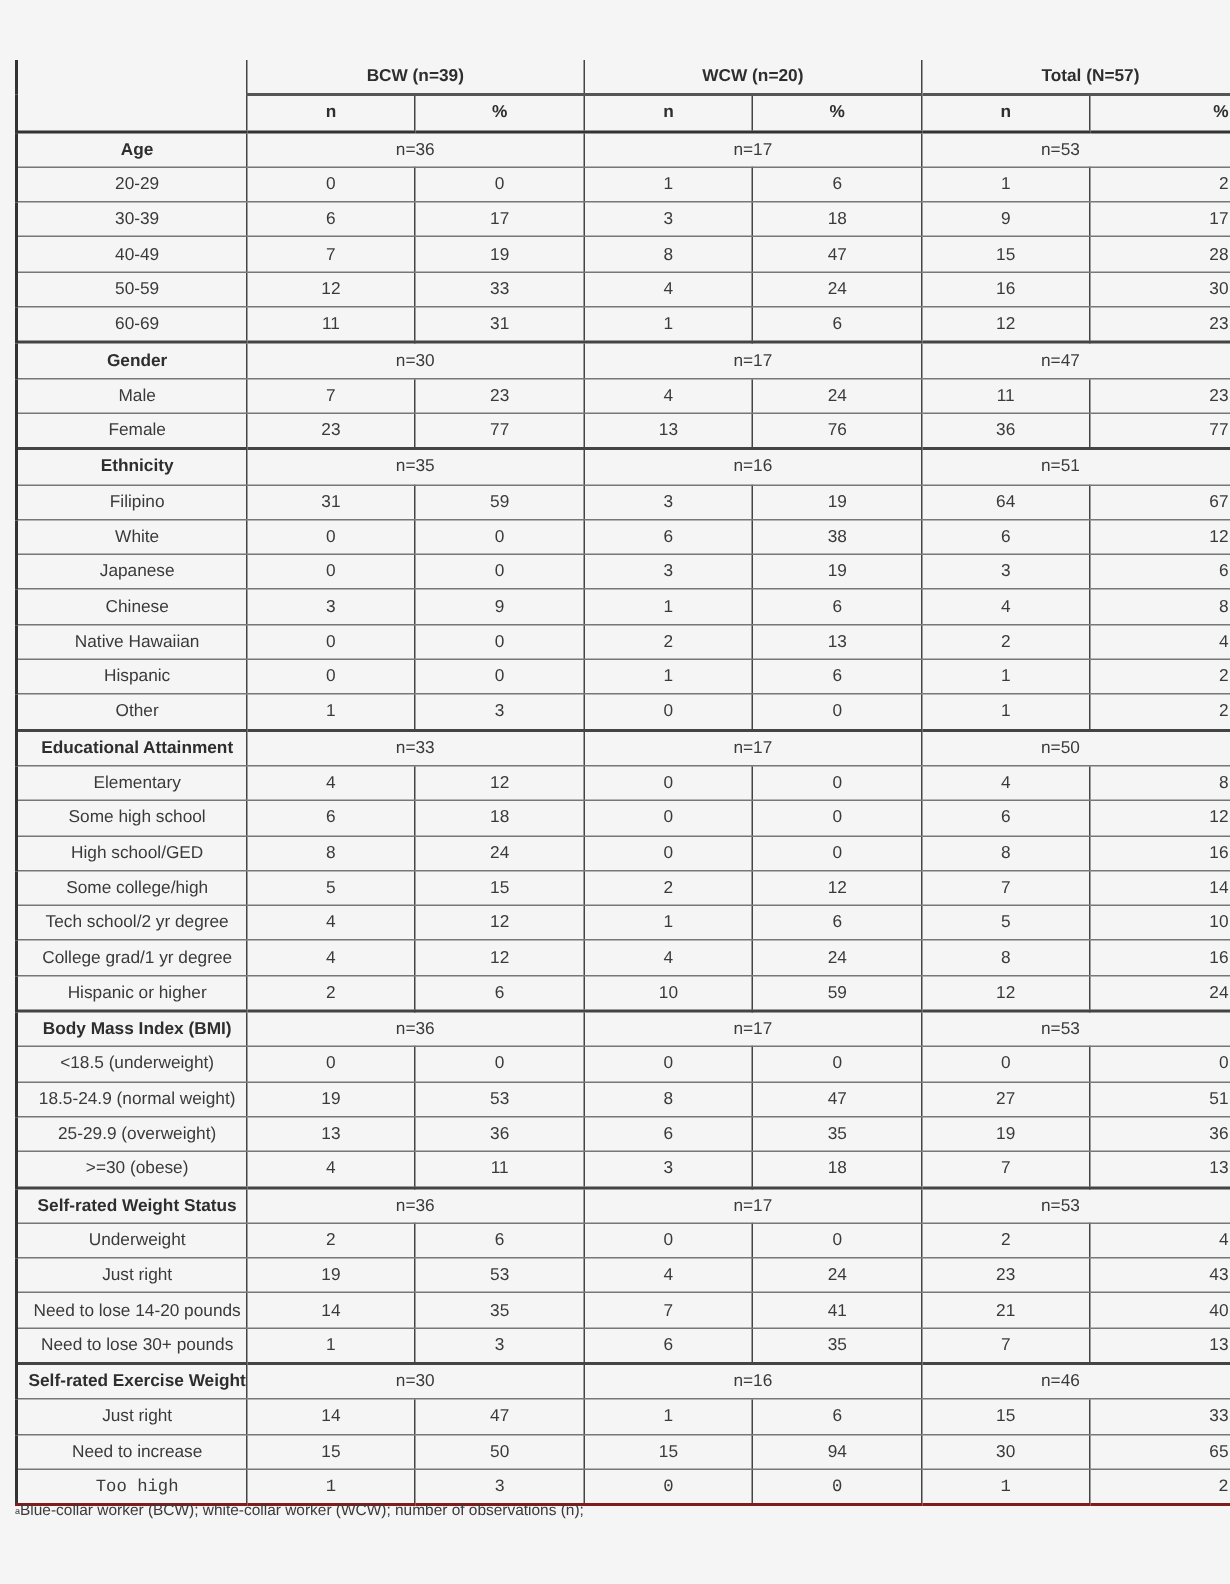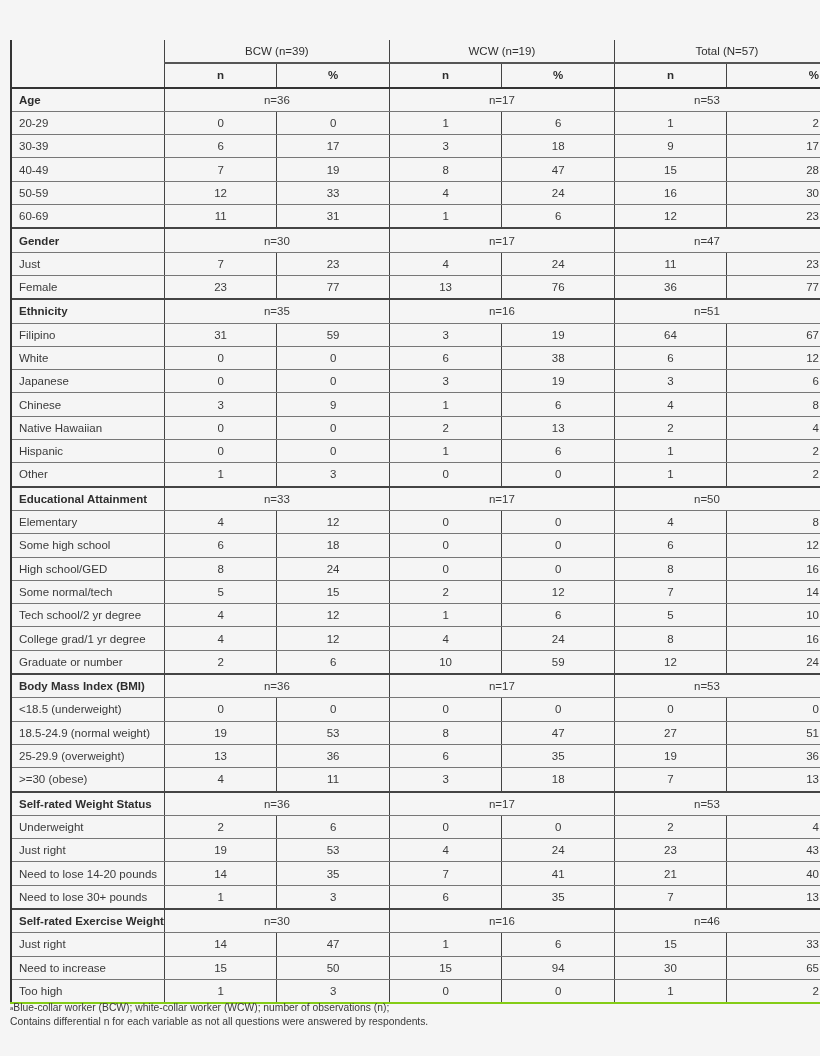--- a/index.html
+++ b/index.html
@@ -25,31 +25,31 @@
   td, th {
     height: 22.3px; padding: 0;
     border-bottom: 1.3px solid #777;
     border-right: 1.6px solid #444;
     text-align: center;
     vertical-align: middle;
     white-space: nowrap;
     overflow: hidden;
   }
   td.label {
-    text-align: left; padding-left: 7px;
+    text-align: center; padding-left: 7px;
     border-left: 2px solid #333;
   }
   th.empty-head { border-left: 2px solid #333; border-bottom: 2px solid #333; }
-  th.group-head { font-weight: normal; color: #2e2e2e; border-bottom: 2px solid #555; border-top: none; }
+  th.group-head { font-weight: bold; color: #2e2e2e; border-bottom: 2px solid #555; border-top: none; }
   th.sub-head { font-weight: bold; color: #2e2e2e; border-bottom: 2px solid #333; }
   tr.section td { border-top: 2px solid #444; }
   tr.section td.label { font-weight: bold; color: #2e2e2e; }
   td.pct-total { text-align: right; padding-right: 20px; }
   th.pct-total { text-align: right; padding-right: 20px; }
-  tr.last td { border-bottom: 2px solid #84cc16; }
+  tr.last td { border-bottom: 2px solid #7f1d1d; font-family: Liberation Mono, monospace; }
   .footnote {
     position: absolute; left: 10px; top: 1001px;
     font-size: 10.3px; line-height: 13.5px; color: #3a3a3a;
   }
   .footnote sup { font-size: 6px; vertical-align: top; position: relative; top: 1px; }
 </style>
 </head>
 <body>
 
 <div class="wrap">
@@ -60,21 +60,21 @@
         <col class="c-p">
         <col class="c-n">
         <col class="c-p">
         <col class="c-n">
         <col class="c-p">
     </colgroup>
     <thead id="thead">
         <tr>
           <th class="empty-head" rowspan="2"></th>
           <th class="group-head" colspan="2">BCW (n=39)</th>
-          <th class="group-head" colspan="2">WCW (n=19)</th>
+          <th class="group-head" colspan="2">WCW (n=20)</th>
           <th class="group-head" colspan="2">Total (N=57)</th>
         </tr>
         <tr>
           <th class="sub-head">n</th>
           <th class="sub-head">%</th>
           <th class="sub-head">n</th>
           <th class="sub-head">%</th>
           <th class="sub-head">n</th>
           <th class="sub-head pct-total">%</th>
         </tr>
@@ -131,21 +131,21 @@
           <td class="">12</td>
           <td class="pct-total">23</td>
         </tr>
         <tr class="section">
           <td class="label">Gender</td>
           <td colspan="2">n=30</td>
           <td colspan="2">n=17</td>
           <td colspan="2" style="padding-right: 40px;">n=47</td>
         </tr>
         <tr class="">
-          <td class="label">Just</td>
+          <td class="label">Male</td>
           <td class="">7</td>
           <td class="">23</td>
           <td class="">4</td>
           <td class="">24</td>
           <td class="">11</td>
           <td class="pct-total">23</td>
         </tr>
         <tr class="">
           <td class="label">Female</td>
           <td class="">23</td>
@@ -251,21 +251,21 @@
         <tr class="">
           <td class="label">High school/GED</td>
           <td class="">8</td>
           <td class="">24</td>
           <td class="">0</td>
           <td class="">0</td>
           <td class="">8</td>
           <td class="pct-total">16</td>
         </tr>
         <tr class="">
-          <td class="label">Some normal/tech</td>
+          <td class="label">Some college/high</td>
           <td class="">5</td>
           <td class="">15</td>
           <td class="">2</td>
           <td class="">12</td>
           <td class="">7</td>
           <td class="pct-total">14</td>
         </tr>
         <tr class="">
           <td class="label">Tech school/2 yr degree</td>
           <td class="">4</td>
@@ -278,21 +278,21 @@
         <tr class="">
           <td class="label">College grad/1 yr degree</td>
           <td class="">4</td>
           <td class="">12</td>
           <td class="">4</td>
           <td class="">24</td>
           <td class="">8</td>
           <td class="pct-total">16</td>
         </tr>
         <tr class="">
-          <td class="label">Graduate or number</td>
+          <td class="label">Hispanic or higher</td>
           <td class="">2</td>
           <td class="">6</td>
           <td class="">10</td>
           <td class="">59</td>
           <td class="">12</td>
           <td class="pct-total">24</td>
         </tr>
         <tr class="section">
           <td class="label">Body Mass Index (BMI)</td>
           <td colspan="2">n=36</td>
@@ -409,14 +409,13 @@
           <td class="">0</td>
           <td class="">1</td>
           <td class="pct-total">2</td>
         </tr>
       </tbody>
   </table>
 </div>
 
 <div class="footnote">
   <div><sup>a</sup><span>Blue-collar worker (BCW); white-collar worker (WCW); number of observations (n);</span></div>
-  <div>Contains differential n for each variable as not all questions were answered by respondents.</div>
 </div>
 
 </body></html>

